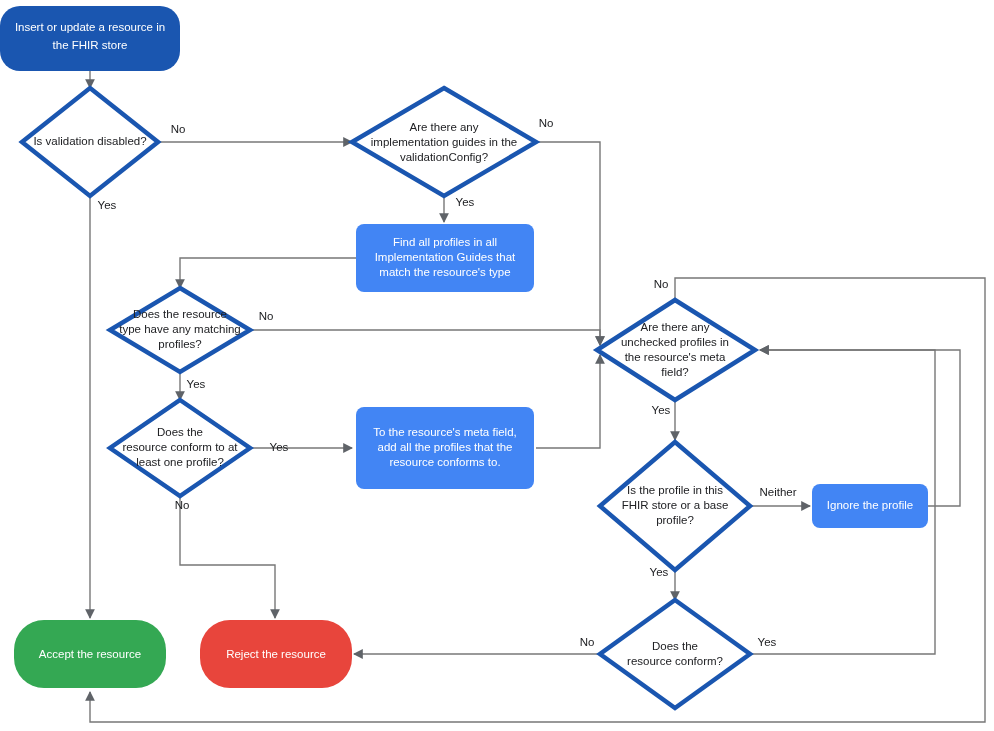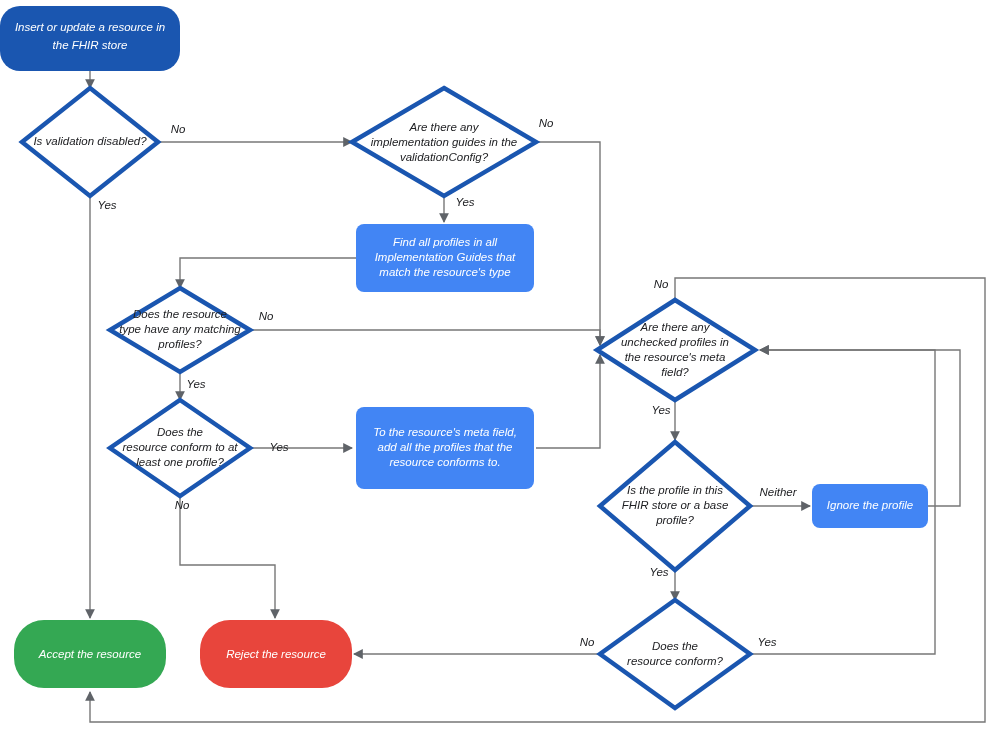--- a/index.html
+++ b/index.html
@@ -10,21 +10,20 @@
   body {
     width: 994px;
     height: 731px;
     font-family: "Liberation Sans", sans-serif;
     overflow: hidden;
   }
   #flowchart-root {
     position: relative;
     width: 994px;
     height: 731px;
-    font-style: italic;
   }
   svg#flow-svg {
     display: block;
     width: 994px;
     height: 731px;
   }
   .node-label {
     font-family: "Liberation Sans", sans-serif;
     font-size: 11.5px;
     fill: #202124;

